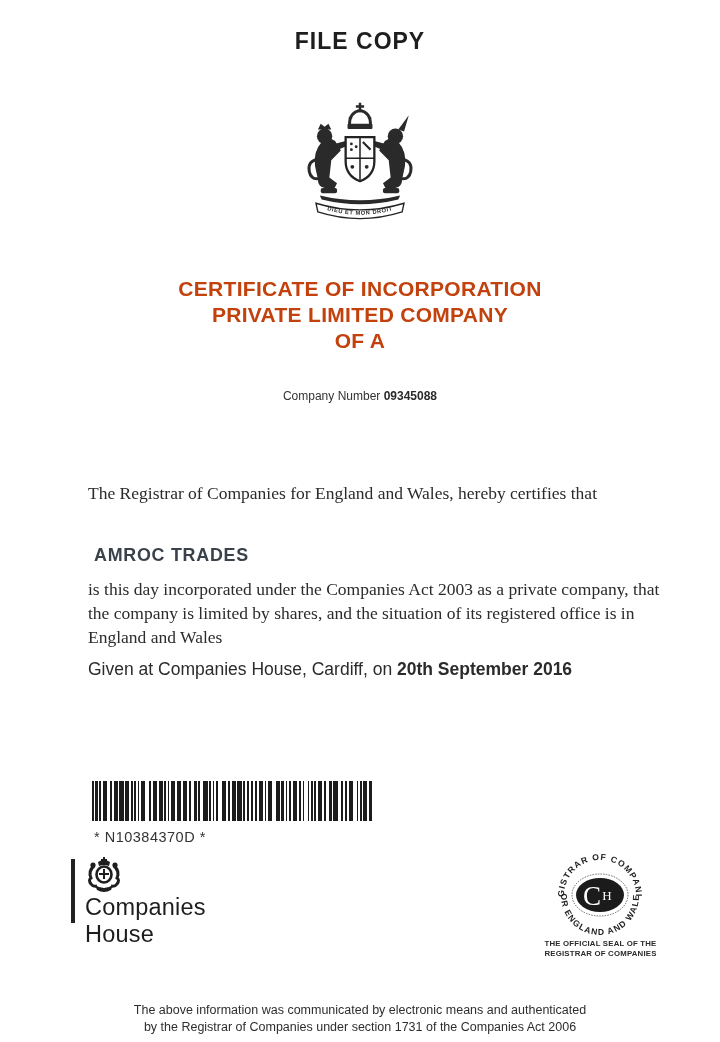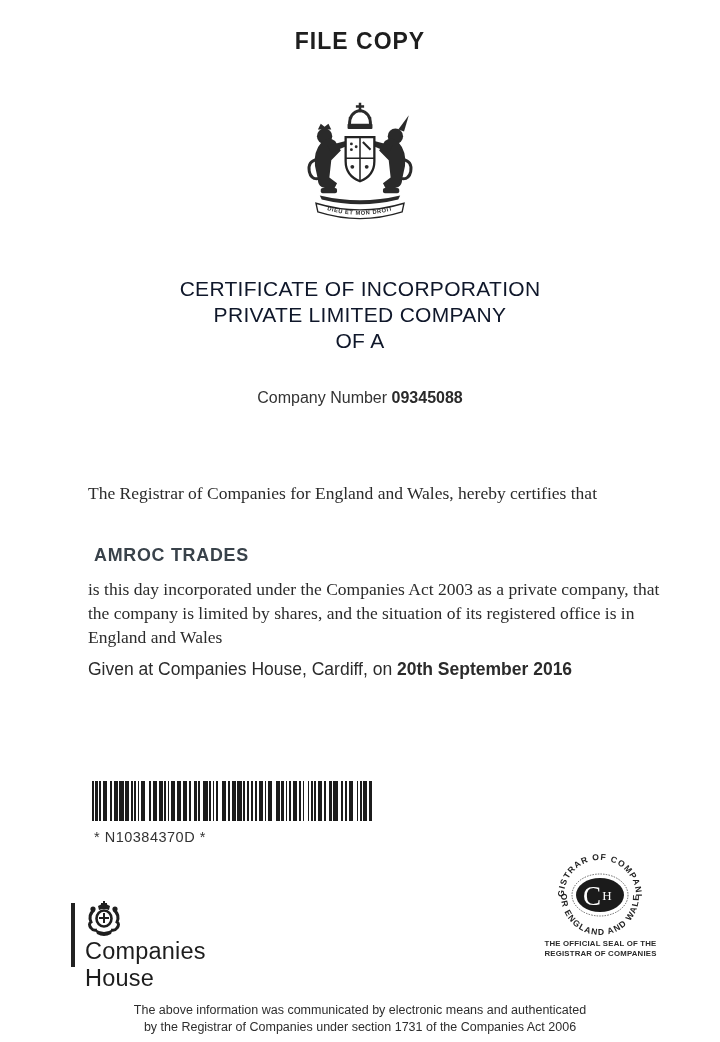--- a/index.html
+++ b/index.html
@@ -8,37 +8,37 @@
     font-family:"Liberation Sans", sans-serif;color:#242424;
     -webkit-font-smoothing:antialiased;
   }
   .abs{position:absolute;}
   .centered{left:0;width:720px;text-align:center;}
 
   .file-copy{top:28px;font-size:23px;font-weight:bold;letter-spacing:1px;color:#1e1e1e;}
 
   .arms{top:97px;left:293px;}
 
-  .cert-title{top:276px;font-size:21px;font-weight:normal;line-height:26px;color:#0f172a;letter-spacing:0.3px;}
-
-  .company-number{top:389px;font-size:16px;color:#333;}
+  .cert-title{top:276px;font-size:21px;font-weight:bold;line-height:26px;color:#c2410c;letter-spacing:0.3px;}
+
+  .company-number{top:389px;font-size:12px;color:#333;}
   .company-number b{color:#2a2a2a;}
 
   .para{font-size:17.5px;line-height:24px;color:#2b2b2b;font-family:Liberation Serif, serif;}
   .para1{top:481px;left:88px;width:570px;}
   .company-name{top:544px;left:94px;font-size:19px;font-weight:bold;color:#39424a;
     letter-spacing:0.8px;transform:scaleX(0.94);transform-origin:left;}
   .para2{top:577px;left:88px;width:578px;}
   .given{top:659px;left:88px;font-size:17.5px;color:#2b2b2b;}
 
   .barcode{top:781px;left:92px;width:286px;height:40px;display:flex;align-items:stretch;}
   .barcode span{display:block;background:#1c1c1c;height:100%;flex:none;}
   .barcode-text{top:829px;left:94px;font-size:14.5px;color:#333;letter-spacing:0.5px;}
 
-  .ch-logo{top:901px;left:71px;width:210px;height:70px;}
+  .ch-logo{top:857px;left:71px;width:210px;height:70px;}
   .ch-bar{position:absolute;left:0;top:2px;width:3.5px;height:64px;background:#222;}
   .ch-crest{position:absolute;left:15px;top:0;}
   .ch-name{position:absolute;left:14px;top:37px;font-size:23.5px;color:#1d1d1d;letter-spacing:0.2px;}
 
   .seal{top:853px;left:541px;width:118px;}
   .seal-caption{top:939px;left:528px;width:145px;text-align:center;font-size:7.8px;
     font-weight:bold;line-height:9.8px;color:#2a2a2a;letter-spacing:0.2px;}
 
   .footer{top:1002px;font-size:12.5px;line-height:17px;color:#2e2e2e;}
 </style>

